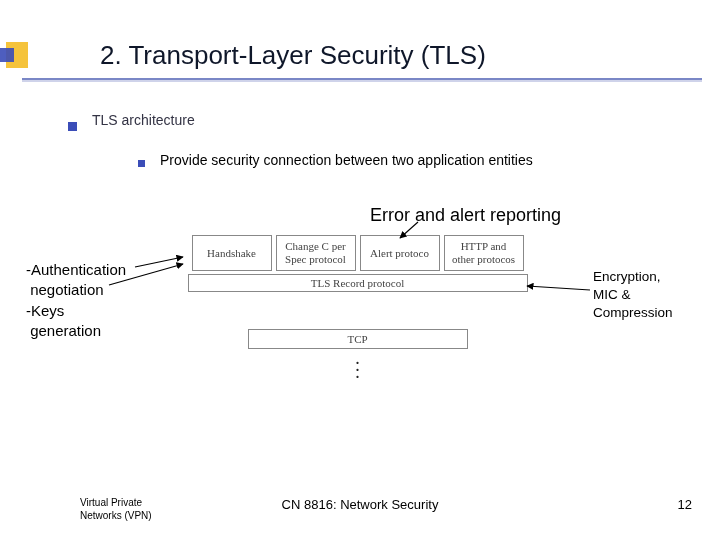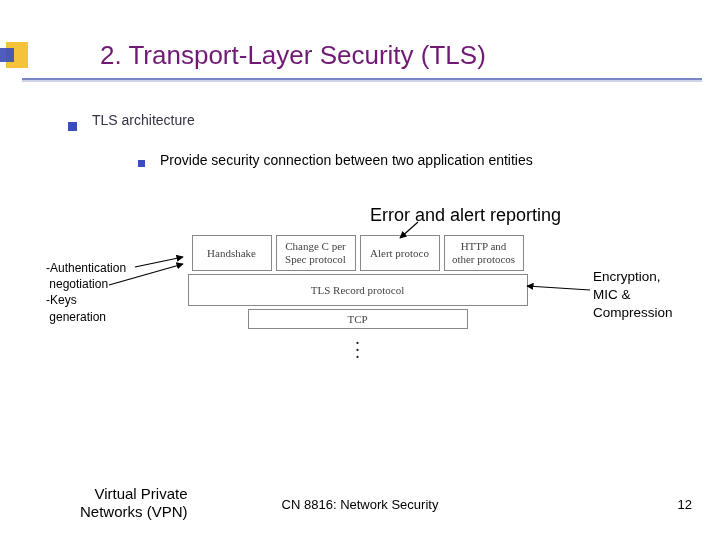--- a/index.html
+++ b/index.html
@@ -18,53 +18,53 @@
     top: 42px; left: 0;
     width: 28px; height: 26px;
   }
   .accent .y { position:absolute; left:6px; top:0; width:22px; height:26px; background:#f5c33b; }
   .accent .b { position:absolute; left:0; top:6px; width:14px; height:14px; background:#3b4db8; opacity:.9; }
 
   .title {
     position: absolute;
     left: 100px; top: 40px;
     font-size: 26px;
-    color: #701a75;
+    color: #0f172a;
   }
   .underline {
     position: absolute;
     left: 22px; right: 18px; top: 78px;
     height: 2px;
     background: linear-gradient(#7a87c6,#7a87c6);
     box-shadow: 0 2px 0 #cfd3ea;
   }
 
   .bul1 { position:absolute; left:92px; top:112px; font-size:14px; color:#334; }
   .sq1 { position:absolute; left:68px; top:122px; width:9px; height:9px; background:#3b4db8; }
   .bul2 { position:absolute; left:160px; top:152px; width:520px; font-size:14px; line-height:1.25; }
   .sq2 { position:absolute; left:138px; top:160px; width:7px; height:7px; background:#3b4db8; }
 
   .ann-top { position:absolute; left:370px; top:205px; font-size:18px; }
-  .ann-left { position:absolute; left:46px; top:260px; font-size:12px; line-height:1.35; }
+  .ann-left { position:absolute; left:26px; top:260px; font-size:15px; line-height:1.35; }
   .ann-right { position:absolute; left:593px; top:268px; font-size:13.5px; line-height:1.35; }
 
   .diagram { position:absolute; left:180px; top:235px; width:355px; }
   .row { display:flex; gap:4px; justify-content:center; }
   .box { border:1px solid #888; font-size:11px; font-family: "Times New Roman", serif; text-align:center; display:flex; align-items:center; justify-content:center; padding:3px 4px; line-height:1.15; color:#444; background:#fff; }
   .top .box { width:80px; height:36px; }
-  .full { width:340px; height:32px; }
-  .mid  { width:220px; height:20px; }
+  .full { width:340px; height:18px; }
+  .mid  { width:220px; height:20px;margin-top:34px; }
   .sm   { width:110px; height:20px; }
   .stack { display:flex; flex-direction:column; align-items:center; gap:3px; margin-top:3px; }
   .dots { margin-top:4px; width:340px; text-align:center; font-family:"Times New Roman",serif; font-size:18px; line-height:4px; letter-spacing:0; color:#222;}
   .dots span{display:block; height:7px;}
 
   svg.arrows { position:absolute; left:0; top:0; width:720px; height:540px; pointer-events:none; }
 
-  .footer-left { position:absolute; left:80px; bottom:18px; font-size:15px; text-align:right; line-height:1.25; }
+  .footer-left { position:absolute; left:80px; bottom:18px; font-size:10px; text-align:left; line-height:1.25; }
   .footer-mid  { position:absolute; left:0; right:0; bottom:28px; text-align:center; font-size:13px;margin-top:15px; }
   .footer-right{ position:absolute; right:28px; bottom:28px; font-size:13px; }
 </style>
 </head>
 <body>
 
 <div class="accent">
     <div class="y"></div>
     <div class="b"></div>
   </div>

